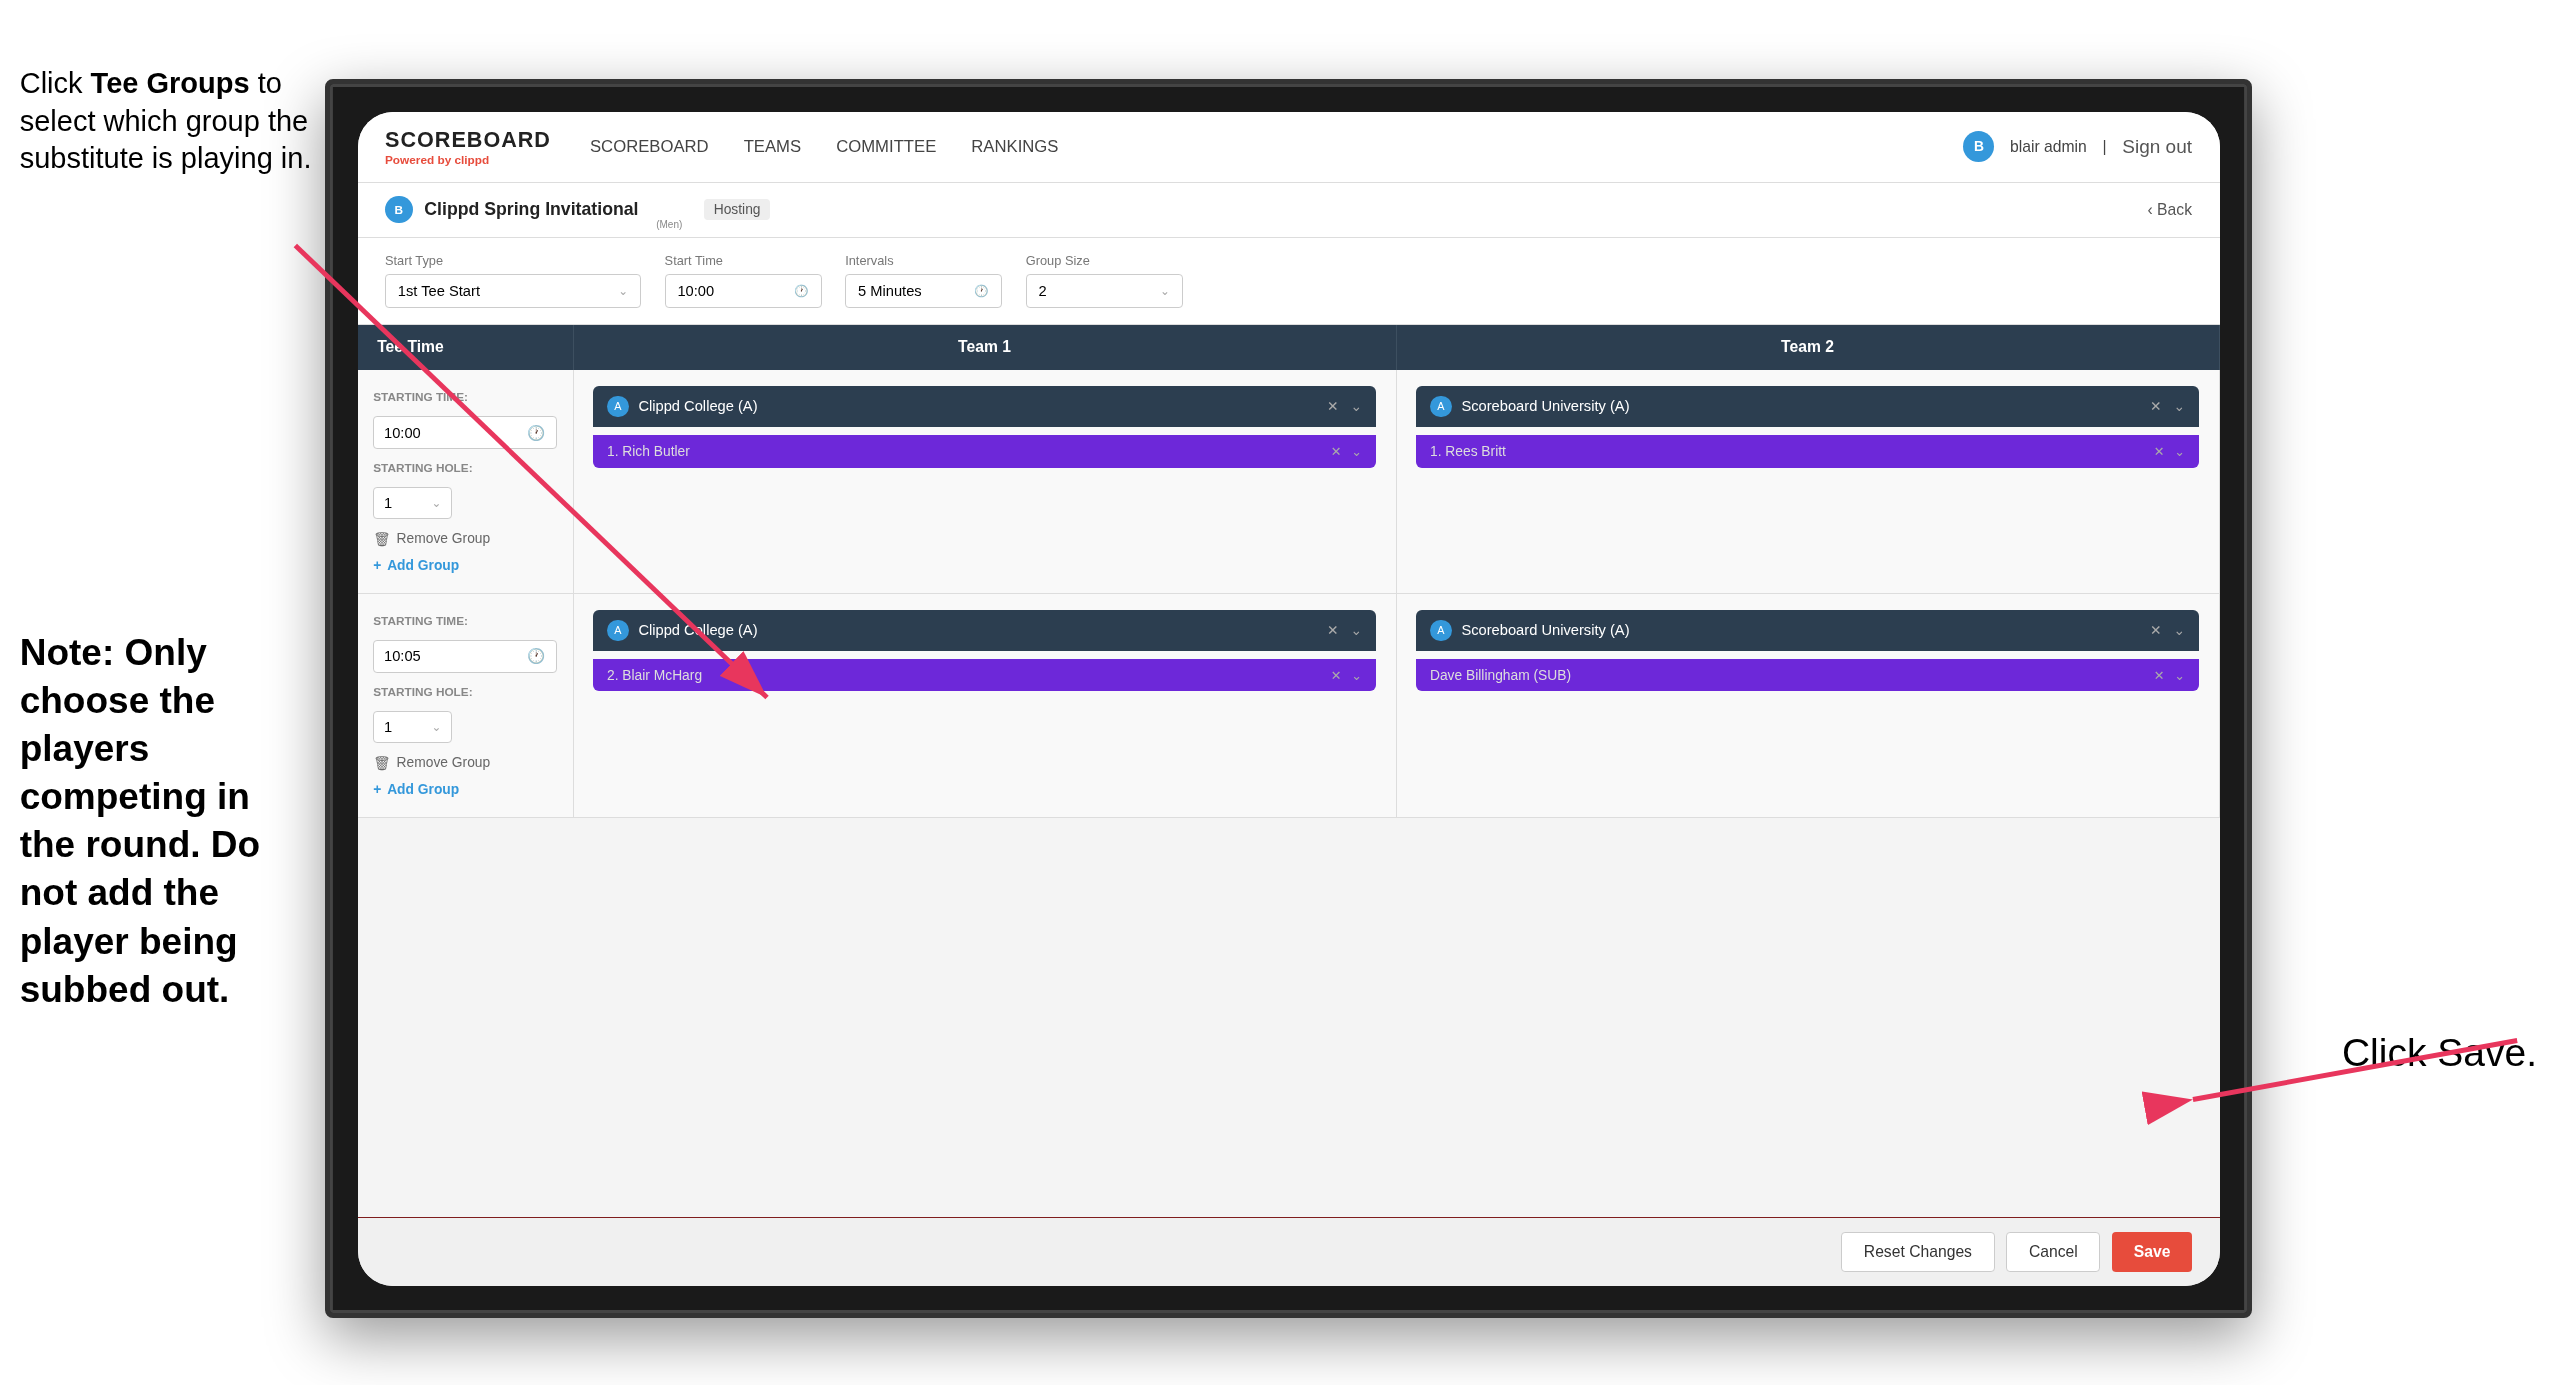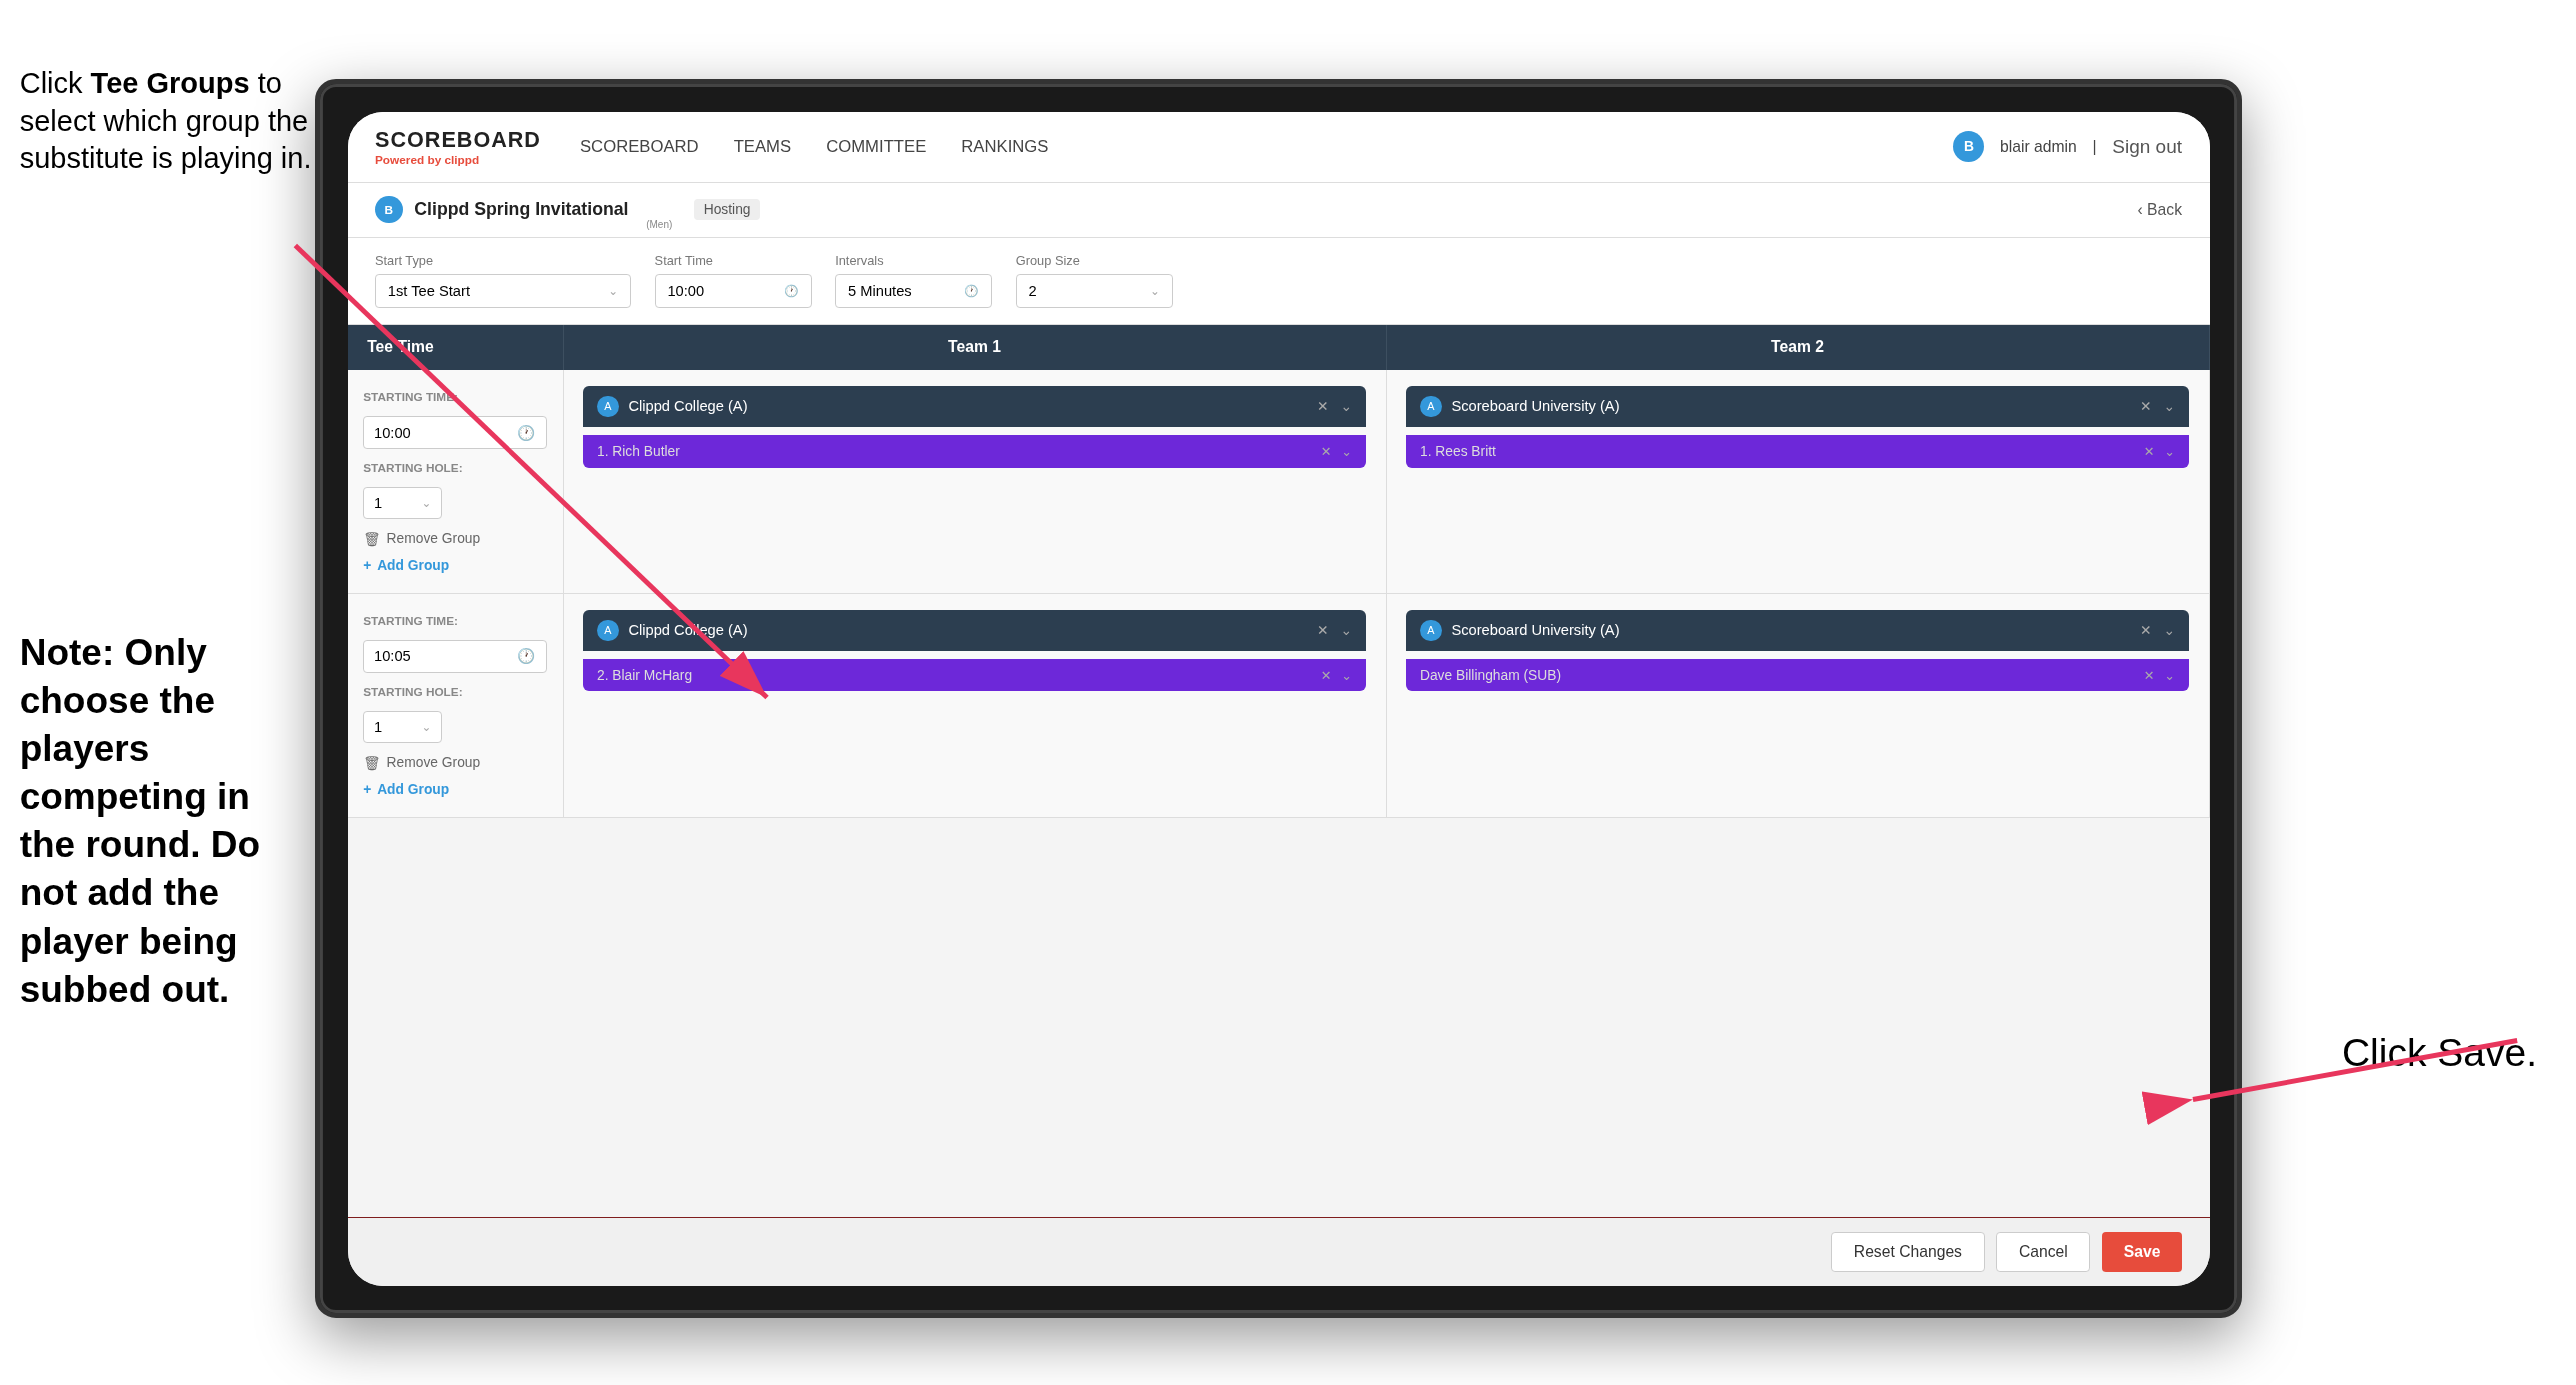--- a/index.html
+++ b/index.html
@@ -31,26 +31,26 @@
       width: 324px;
       font-size: 41px;
       line-height: 1.3;
       color: #000;
     }
     .note-block .bold { font-weight: 700; }
 
     
     .tablet-frame {
       position: absolute;
-      left: 315px;
+      left: 325px;
       top: 79px;
       width: 1927px;
       height: 1239px;
       background: #1a1a1a;
-      border-radius: 21px;
+      border-radius: 8px;
       border: 5.9px solid #333;
       box-shadow: 0 19.7px 59px rgba(0,0,0,0.4), inset 0 0 0 2.9px #444;
     }
 
     .tablet-screen {
       position: absolute;
       left: 27.5px;
       top: 27.5px;
       right: 27.5px;
       bottom: 27.5px;

